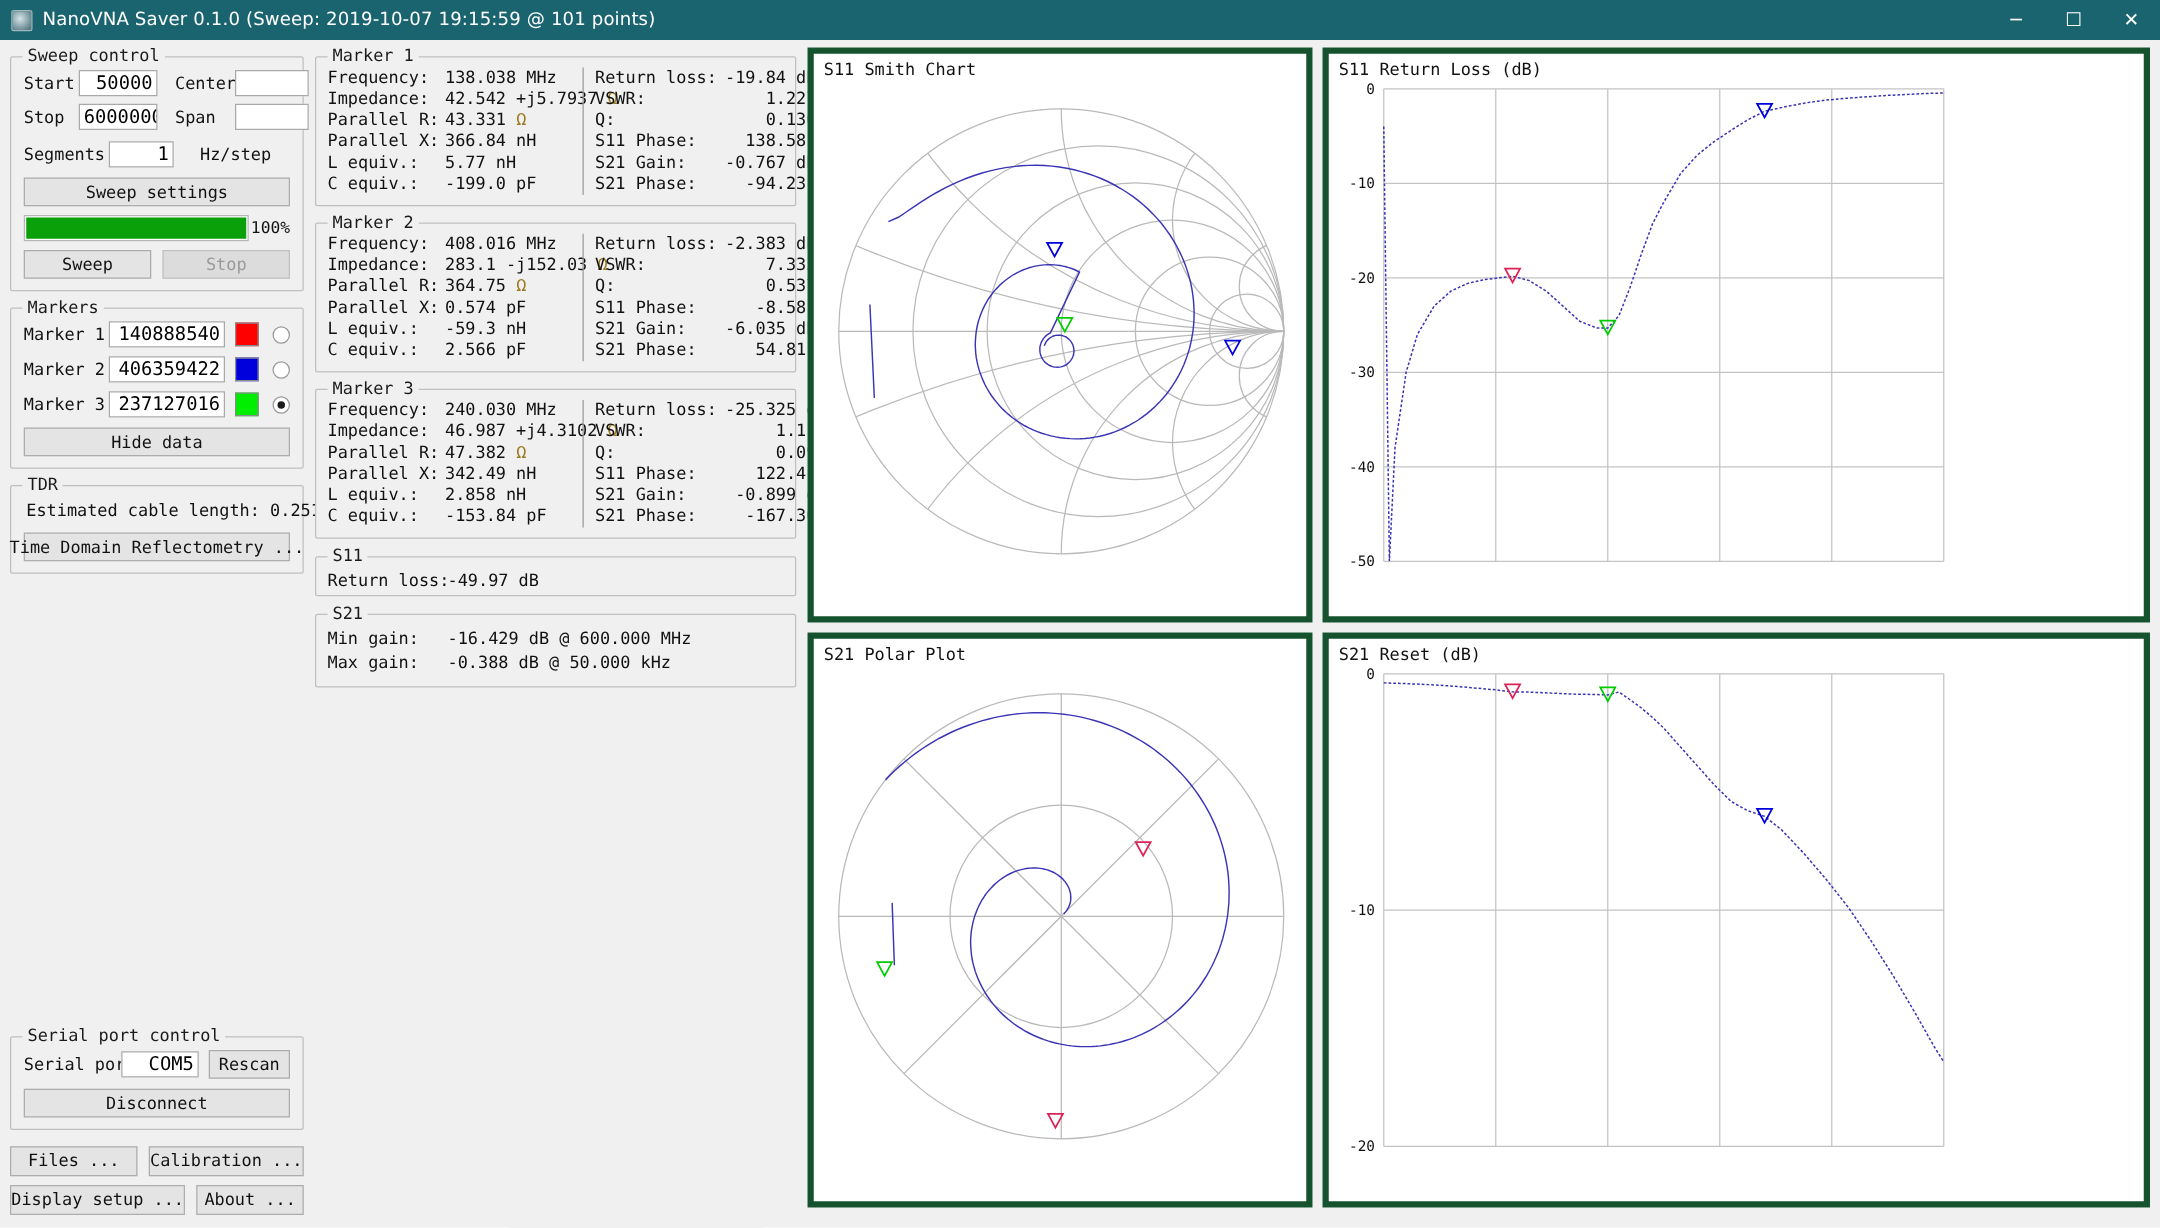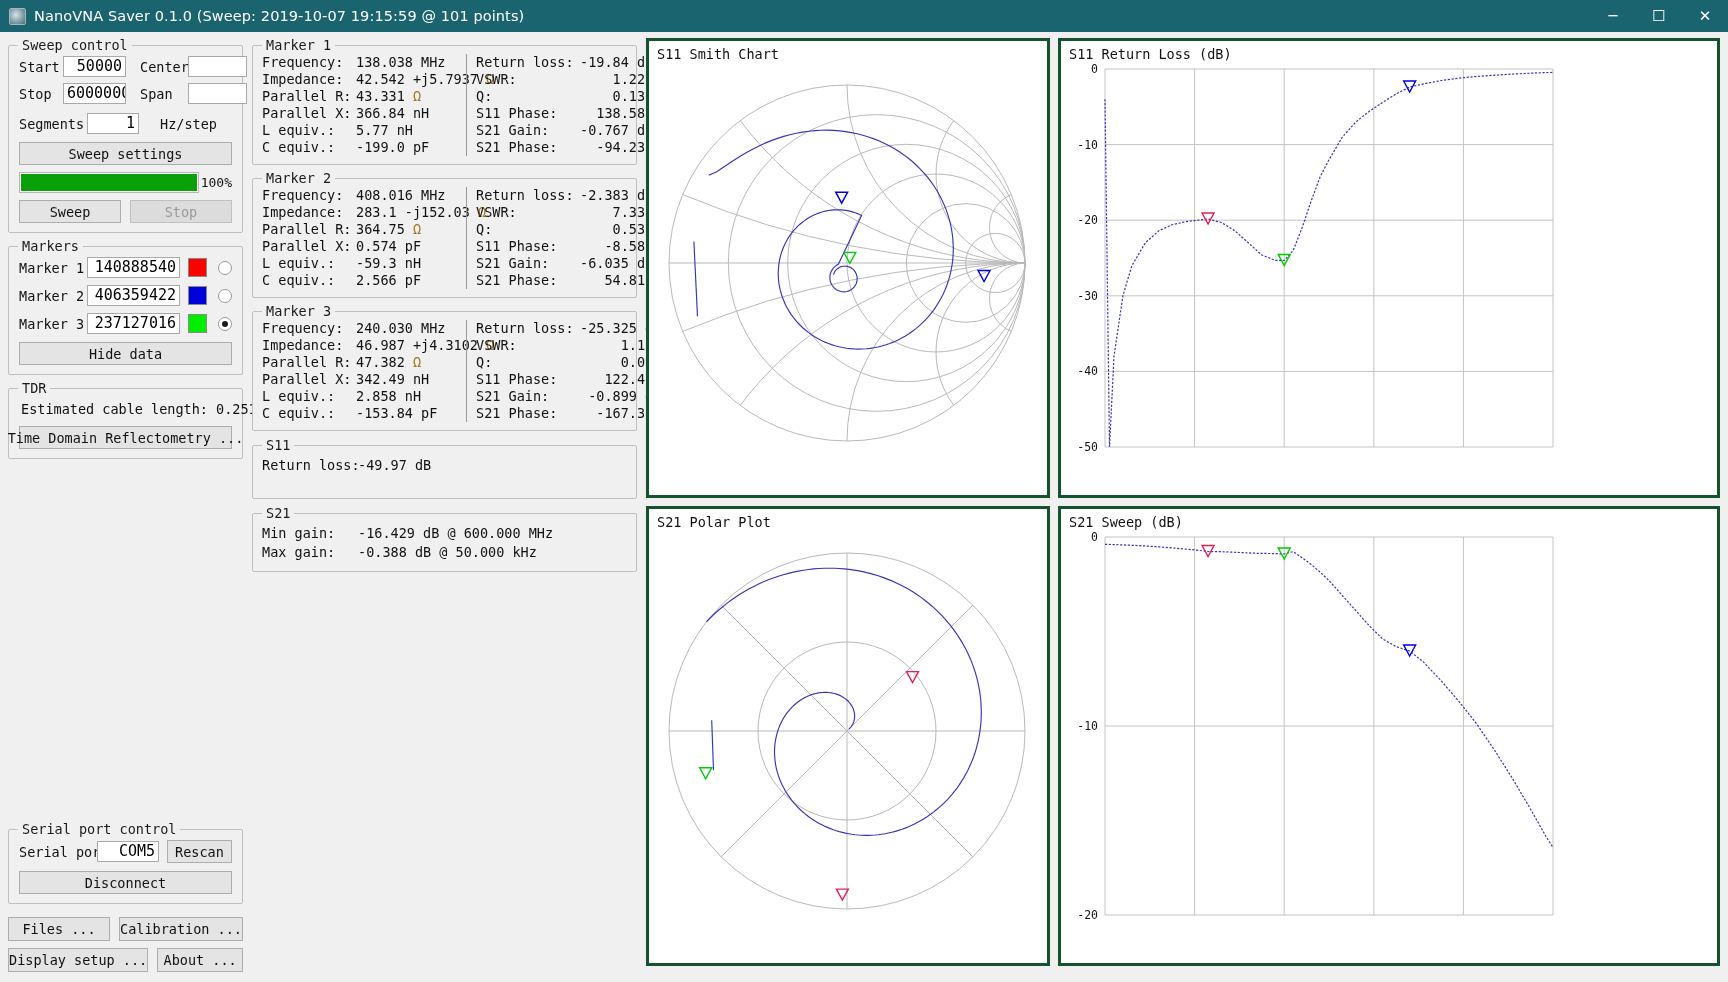--- a/index.html
+++ b/index.html
@@ -107,21 +107,21 @@
   .mk-line .v { flex: 1; }
   .mk-line .v.num { text-align: right; padding-right: 24px;}
   .ohm { color: #9a7a1e; }
   .simple-line { font-size: 13.5px; color: #111; height: 19px; display:flex; align-items:center; white-space: nowrap;}
   .simple-line .k { width: 96px; flex: none; }
 
   
   .chartcol { flex: 1; display: flex; flex-direction: column; margin-left: 9px; }
   .chart-row { display: flex; flex: 1; }
   .chart-box {
-    background: #ffffff; border: 3px solid #14532d; margin: 0 0 8px 0;
+    background: #ffffff; border: 5px solid #14532d; margin: 0 0 8px 0;
     position: relative; overflow: hidden;
   }
   .chart-title {
     position: absolute; top: 5px; left: 8px; font-size: 13.5px; color: #111;
     font-family: "DejaVu Sans Mono", monospace; z-index: 5; white-space: nowrap;
   }
   .smith-box { width: 404px; flex: none; margin-right: 8px; }
   .rl-box { flex: 1; }
 
   svg { display: block; }
@@ -417,21 +417,21 @@
                   <span class="v num">-0.899 dB</span>
                 </div>
               <div class="mk-line">
                   <span class="k wide">S21 Phase:</span>
                   <span class="v num">-167.36°</span>
                 </div>
             </div>
           </div>
         </div>
 
-        <div class="gb" style="margin-top:14px;padding:9px 9px 24px 9px;">
+        <div class="gb" style="margin-top:14px;padding:9px 9px 2px 9px;">
           <div class="gb-title">S11</div>
           <div class="simple-line">
               <span class="k">Return loss:</span>
               <span>-49.97 dB</span>
             </div>
         </div>
 
         <div class="gb" style="margin-top:14px;padding:9px 9px 10px 9px;">
           <div class="gb-title">S21</div>
           <div class="simple-line">
@@ -528,21 +528,21 @@
                 <line x1="198" y1="44" x2="198" y2="400" stroke="#b9b9b9" stroke-width="1"></line>
                 <line x1="323.86500705120545" y1="96.13499294879453" x2="72.13499294879455" y2="347.86500705120545" stroke="#b9b9b9" stroke-width="1"></line>
                 <path d="M 199.9 220.2 L 201.3 218.7 L 202.3 217.5 L 203.0 216.3 L 203.7 215.2 L 204.2 214.0 L 204.7 212.9 L 205.0 211.8 L 205.3 210.6 L 205.5 209.5 L 205.6 208.4 L 205.6 207.2 L 205.6 206.1 L 205.5 205.0 L 205.4 203.8 L 205.1 202.7 L 204.8 201.6 L 204.5 200.5 L 204.1 199.4 L 203.6 198.4 L 203.0 197.3 L 202.4 196.3 L 201.7 195.3 L 201.0 194.3 L 200.2 193.4 L 199.4 192.4 L 198.5 191.5 L 197.5 190.7 L 196.5 189.9 L 195.5 189.1 L 194.4 188.4 L 193.2 187.7 L 192.0 187.0 L 190.8 186.4 L 189.5 185.9 L 188.2 185.4 L 186.8 184.9 L 185.4 184.5 L 184.0 184.2 L 182.6 183.9 L 181.1 183.7 L 179.6 183.5 L 178.0 183.4 L 176.5 183.4 L 174.9 183.4 L 173.3 183.5 L 171.7 183.6 L 170.1 183.8 L 168.5 184.1 L 166.8 184.5 L 165.2 184.9 L 163.5 185.3 L 161.9 185.9 L 160.3 186.5 L 158.6 187.2 L 157.0 188.0 L 155.4 188.8 L 153.8 189.7 L 152.2 190.7 L 150.7 191.7 L 149.1 192.8 L 147.6 194.0 L 146.2 195.2 L 144.7 196.5 L 143.3 197.9 L 141.9 199.3 L 140.6 200.8 L 139.3 202.3 L 138.0 203.9 L 136.8 205.6 L 135.7 207.4 L 134.5 209.1 L 133.5 211.0 L 132.5 212.9 L 131.6 214.8 L 130.7 216.8 L 129.9 218.9 L 129.1 221.0 L 128.4 223.1 L 127.8 225.3 L 127.3 227.5 L 126.8 229.7 L 126.4 232.0 L 126.0 234.3 L 125.8 236.7 L 125.6 239.1 L 125.5 241.4 L 125.5 243.9 L 125.6 246.3 L 125.8 248.8 L 126.0 251.2 L 126.3 253.7 L 126.7 256.2 L 127.2 258.7 L 127.8 261.1 L 128.5 263.6 L 129.2 266.1 L 130.1 268.6 L 131.0 271.0 L 132.1 273.5 L 133.2 275.9 L 134.4 278.3 L 135.7 280.7 L 137.0 283.0 L 138.5 285.4 L 140.1 287.6 L 141.7 289.9 L 143.4 292.1 L 145.2 294.3 L 147.1 296.4 L 149.1 298.5 L 151.1 300.5 L 153.3 302.5 L 155.5 304.4 L 157.8 306.2 L 160.1 308.0 L 162.5 309.7 L 165.0 311.3 L 167.6 312.9 L 170.2 314.4 L 172.9 315.8 L 175.7 317.2 L 178.5 318.4 L 181.4 319.6 L 184.3 320.7 L 187.3 321.7 L 190.3 322.6 L 193.4 323.4 L 196.5 324.1 L 199.7 324.7 L 202.9 325.3 L 206.1 325.7 L 209.4 326.0 L 212.6 326.2 L 215.9 326.3 L 219.3 326.3 L 222.6 326.2 L 226.0 326.0 L 229.3 325.7 L 232.7 325.2 L 236.1 324.7 L 239.5 324.0 L 242.8 323.3 L 246.2 322.4 L 249.5 321.4 L 252.9 320.3 L 256.2 319.1 L 259.5 317.7 L 262.7 316.3 L 266.0 314.7 L 269.2 313.1 L 272.3 311.3 L 275.4 309.4 L 278.5 307.4 L 281.5 305.3 L 284.5 303.1 L 287.4 300.8 L 290.2 298.4 L 293.0 295.9 L 295.7 293.3 L 298.4 290.6 L 300.9 287.8 L 303.4 284.9 L 305.8 281.9 L 308.2 278.8 L 310.4 275.6 L 312.5 272.4 L 314.6 269.1 L 316.5 265.6 L 318.4 262.2 L 320.1 258.6 L 321.7 255.0 L 323.3 251.3 L 324.7 247.5 L 326.0 243.7 L 327.2 239.8 L 328.2 235.9 L 329.2 231.9 L 330.0 227.9 L 330.7 223.8 L 331.3 219.7 L 331.7 215.6 L 332.1 211.4 L 332.2 207.3 L 332.3 203.1 L 332.2 198.8 L 332.0 194.6 L 331.7 190.3 L 331.2 186.1 L 330.6 181.8 L 329.8 177.6 L 328.9 173.3 L 327.9 169.1 L 326.7 164.9 L 325.4 160.7 L 324.0 156.6 L 322.4 152.4 L 320.7 148.3 L 318.8 144.3 L 316.9 140.3 L 314.7 136.3 L 312.5 132.4 L 310.1 128.6 L 307.6 124.8 L 305.0 121.1 L 302.2 117.4 L 299.3 113.8 L 296.3 110.3 L 293.2 106.9 L 289.9 103.6 L 286.6 100.4 L 283.1 97.2 L 279.5 94.2 L 275.8 91.3 L 272.1 88.4 L 268.2 85.7 L 264.2 83.1 L 260.1 80.6 L 255.9 78.3 L 251.6 76.0 L 247.3 73.9 L 242.9 71.9 L 238.4 70.1 L 233.8 68.4 L 229.2 66.8 L 224.5 65.4 L 219.7 64.1 L 214.9 62.9 L 210.0 61.9 L 205.1 61.1 L 200.1 60.4 L 195.2 59.9 L 190.1 59.5 L 185.1 59.2 L 180.0 59.2 L 174.9 59.2 L 169.8 59.5 L 164.7 59.9 L 159.6 60.5 L 154.5 61.2 L 149.4 62.1 L 144.4 63.1 L 139.3 64.4 L 134.3 65.7 L 129.3 67.3 L 124.3 69.0 L 119.4 70.8 L 114.5 72.8 L 109.6 75.0 L 104.9 77.4 L 100.1 79.8 L 95.5 82.5 L 90.9 85.3 L 86.4 88.2 L 82.0 91.3 L 77.6 94.6 L 73.4 98.0 L 69.2 101.5 L 65.1 105.2 L 61.2 109.0 L 57.4 112.9" fill="none" stroke="#3a34b5" stroke-width="1.15"></path>
                 <path d="M 62.72 211.32 L 64.5 261.16" fill="none" stroke="#3a34b5" stroke-width="1.15"></path>
                 <path d="M 257.504 162.6 L 269.504 162.6 L 263.504 173.6 Z" fill="none" stroke="#dd2255" stroke-width="1.4"></path>
                 <path d="M 187.37199999999999 380.116 L 199.37199999999999 380.116 L 193.37199999999999 391.116 Z" fill="none" stroke="#dd2255" stroke-width="1.4"></path>
                 <path d="M 50.668 258.72 L 62.668 258.72 L 56.668 269.72 Z" fill="none" stroke="#00cc00" stroke-width="1.4"></path>
               </svg>
           </div>
           <div class="chart-box rl-box">
-            <div class="chart-title">S21 Sweep (dB)</div>
+            <div class="chart-title">S21 Reset (dB)</div>
             <svg id="svg-gain" width="524" height="410">
                 <line x1="44" y1="28" x2="492" y2="28" stroke="#c3c3c3" stroke-width="1"></line>
                 <text x="37" y="32" text-anchor="end" class="axistxt">0</text>
                 <line x1="44" y1="217" x2="492" y2="217" stroke="#c3c3c3" stroke-width="1"></line>
                 <text x="37" y="221" text-anchor="end" class="axistxt">-10</text>
                 <line x1="44" y1="406" x2="492" y2="406" stroke="#c3c3c3" stroke-width="1"></line>
                 <text x="37" y="410" text-anchor="end" class="axistxt">-20</text>
                 <text x="44" y="423" text-anchor="start" class="axistxt">50k</text>
                 <line x1="133.60000000000002" y1="28" x2="133.60000000000002" y2="406" stroke="#c3c3c3" stroke-width="1"></line>
                 <text x="133.60000000000002" y="423" text-anchor="middle" class="axistxt">120.0M</text>

